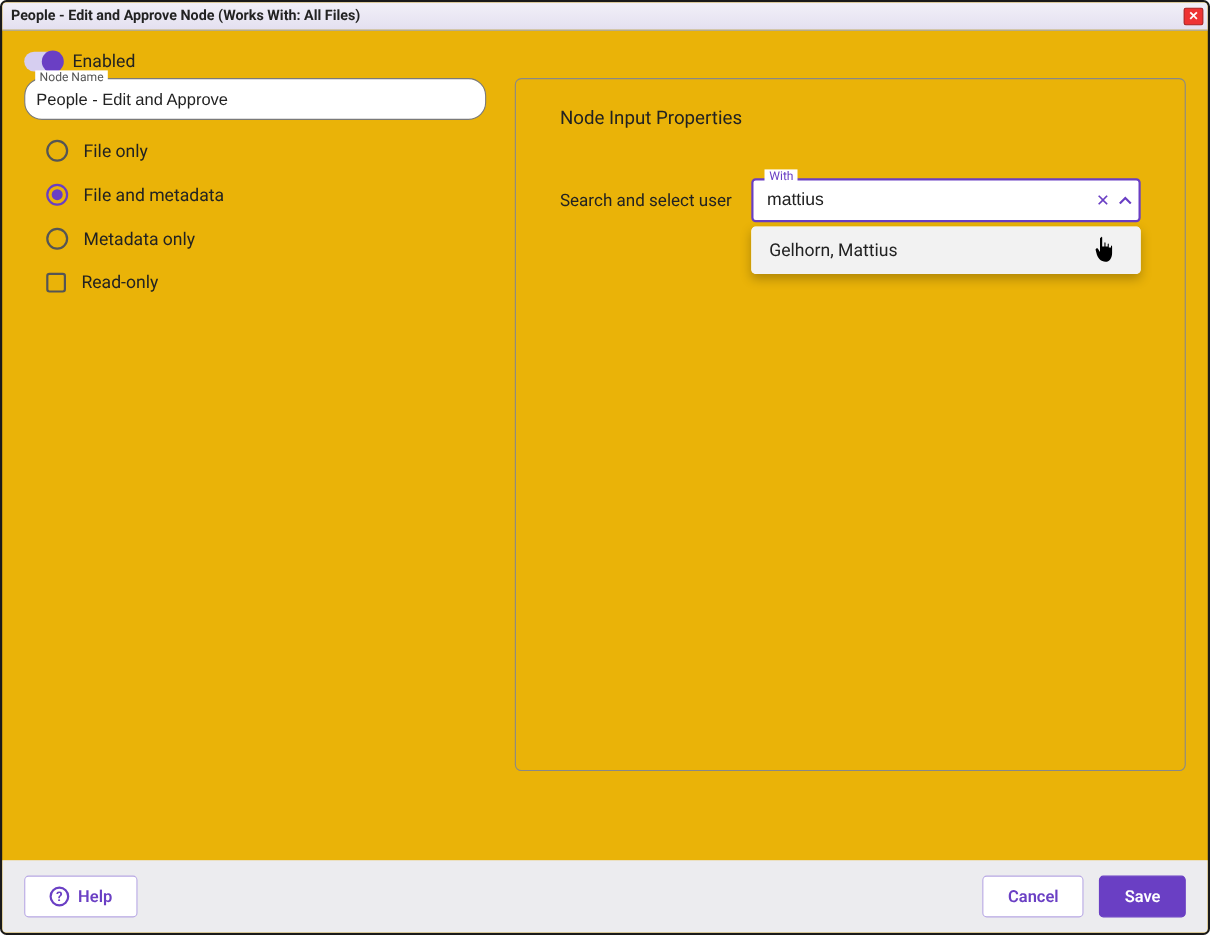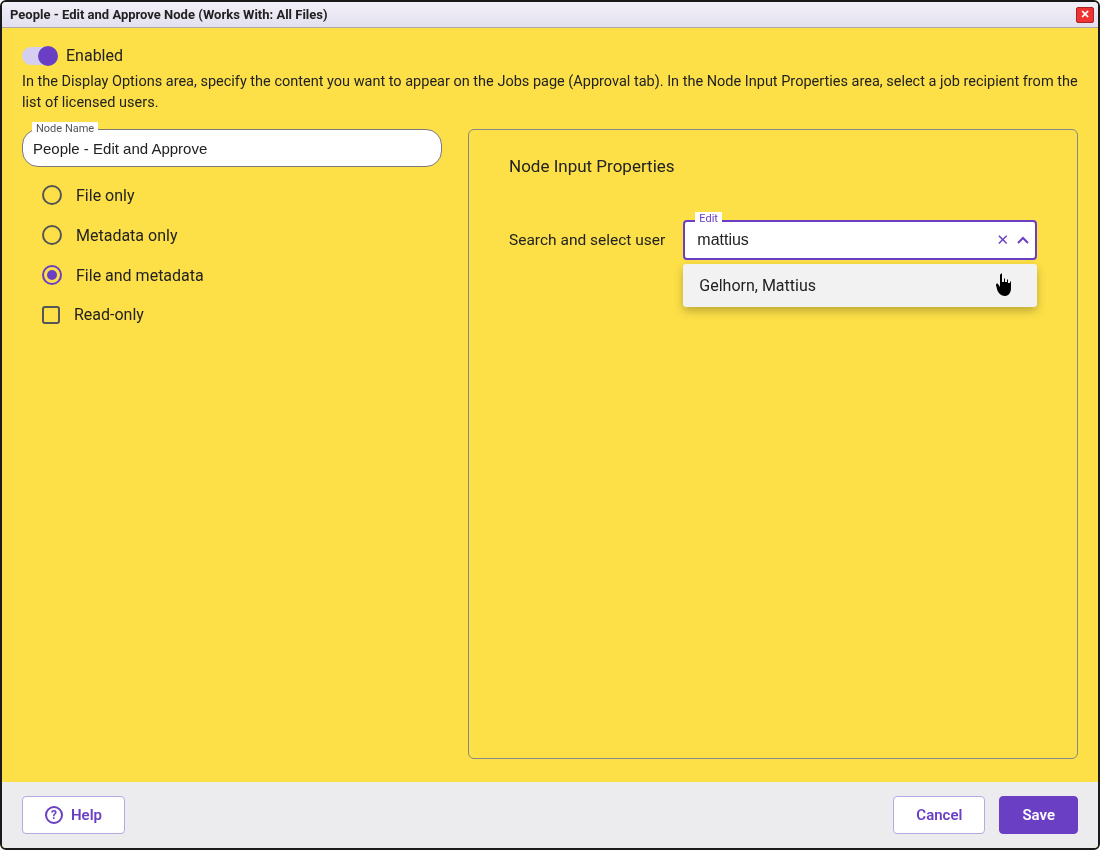--- a/index.html
+++ b/index.html
@@ -1,21 +1,21 @@
 <!DOCTYPE html>
 <html><head>
 <meta charset="utf-8">
 <style>
   * { box-sizing: border-box; }
   html, body { margin:0; padding:0; font-family: -apple-system, "Segoe UI", Roboto, Arial, sans-serif; }
   body { width:1100px; height:850px; background:#ffffff; }
 
   .window {
     width:1100px; height:850px;
-    background:#fde047;
+    background:#eab308;
     border:2px solid #1a1a1a;
     border-radius:6px;
     display:flex; flex-direction:column;
     overflow:hidden;
   }
 
   .titlebar {
     height:26px;
     background: linear-gradient(to bottom, #f2f0f8, #e4e0f0);
     border-bottom:1px solid #aaa;
@@ -168,66 +168,65 @@
 
   <div class="content">
 
     <div class="enable-row">
       <div class="toggle">
         <div class="knob"></div>
       </div>
       <span class="enable-label">Enabled</span>
     </div>
 
-    <div class="intro">In the Display Options area, specify the content you want to appear on the Jobs page (Approval tab). In the Node Input Properties area, select a job recipient from the list of licensed users.</div>
 
     <div class="columns">
       <div class="left-col">
 
         <div class="field-wrap">
           <span class="field-label">Node Name</span>
           <input class="field-input" value="People - Edit and Approve" style="">
         </div>
 
 
 
         <div class="radio-row">
           <span class="radio">
               <span class="dot"></span>
             </span>
           <span>File only</span>
         </div>
         <div class="radio-row">
+          <span class="radio selected">
+              <span class="dot"></span>
+            </span>
+          <span>File and metadata</span>
+        </div>
+        <div class="radio-row">
           <span class="radio">
               <span class="dot"></span>
             </span>
           <span>Metadata only</span>
         </div>
-        <div class="radio-row">
-          <span class="radio selected">
-              <span class="dot"></span>
-            </span>
-          <span>File and metadata</span>
-        </div>
         <div class="check-row">
           <span class="checkbox"></span>
           <span>Read-only</span>
         </div>
 
       </div>
 
       <div class="right-col">
         <div class="right-panel">
           <div class="panel-title">Node Input Properties</div>
 
           <div class="user-row">
             <span class="user-row-label">Search and select user</span>
 
             <div class="combo-wrap">
-              <span class="combo-label">Edit</span>
+              <span class="combo-label">With</span>
               <input class="combo-input" value="mattius" style="">
               <div class="combo-controls">
                 <span class="combo-x">✕</span>
                 <span class="combo-caret">
                   <svg width="12" height="8" viewBox="0 0 12 8">
                       <path d="M1 7 L6 2 L11 7" fill="none" stroke="#6a3fc4" stroke-width="2"></path>
                     </svg>
                 </span>
               </div>
 

